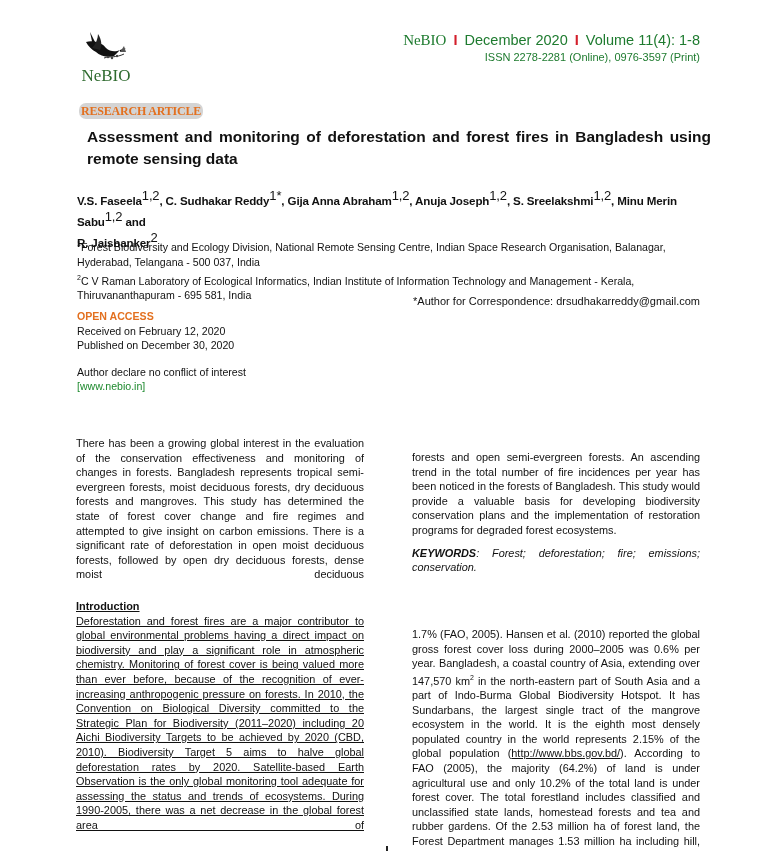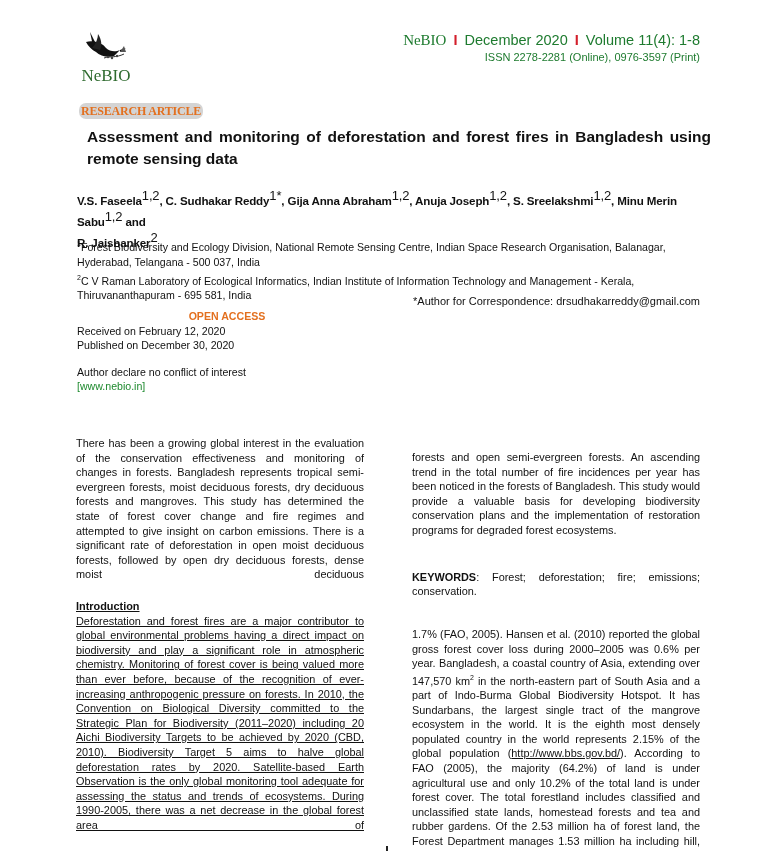--- a/index.html
+++ b/index.html
@@ -49,32 +49,32 @@
     font-size: 10.6px; line-height: 15px; color: #111;
   }
   .affil sup { font-size: 7px; }
   .corr {
     right: 72px; top: 295px; font-size: 11px; color: #111;
   }
   .meta {
     left: 77px; top: 309px; width: 300px;
     font-size: 10.6px; line-height: 14.5px; color: #111;
   }
-  .open-access { color: #e3701f; font-weight: bold; text-align: center; }
+  .open-access { color: #e3701f; font-weight: bold; }
   .link-green { color: #1e8a2e; }
   .col {
     position: absolute; width: 288px;
     font-size: 10.9px; line-height: 14.6px; text-align: justify; color: #111;
   }
   .col .h { font-weight: bold; text-align: left; }
   .col-left { left: 76px; }
   .col-right { left: 412px; }
   .abstract-left { top: 436px; }
   .abstract-right { top: 450px; }
-  .kw { margin-top: 32px; }
+  .kw { margin-top: 8px; font-style: italic; }
   .kw b { font-weight: bold; }
   .intro-left { top: 599px; text-decoration: underline; }
   .intro-right { top: 627px; }
   .u { text-decoration: underline; }
   .para-last { text-align-last: justify; }
   .bottom-mark { left: 386px; top: 846px; width: 2px; height: 5px; background: #222; }
 </style>
 </head>
 <body>
 

